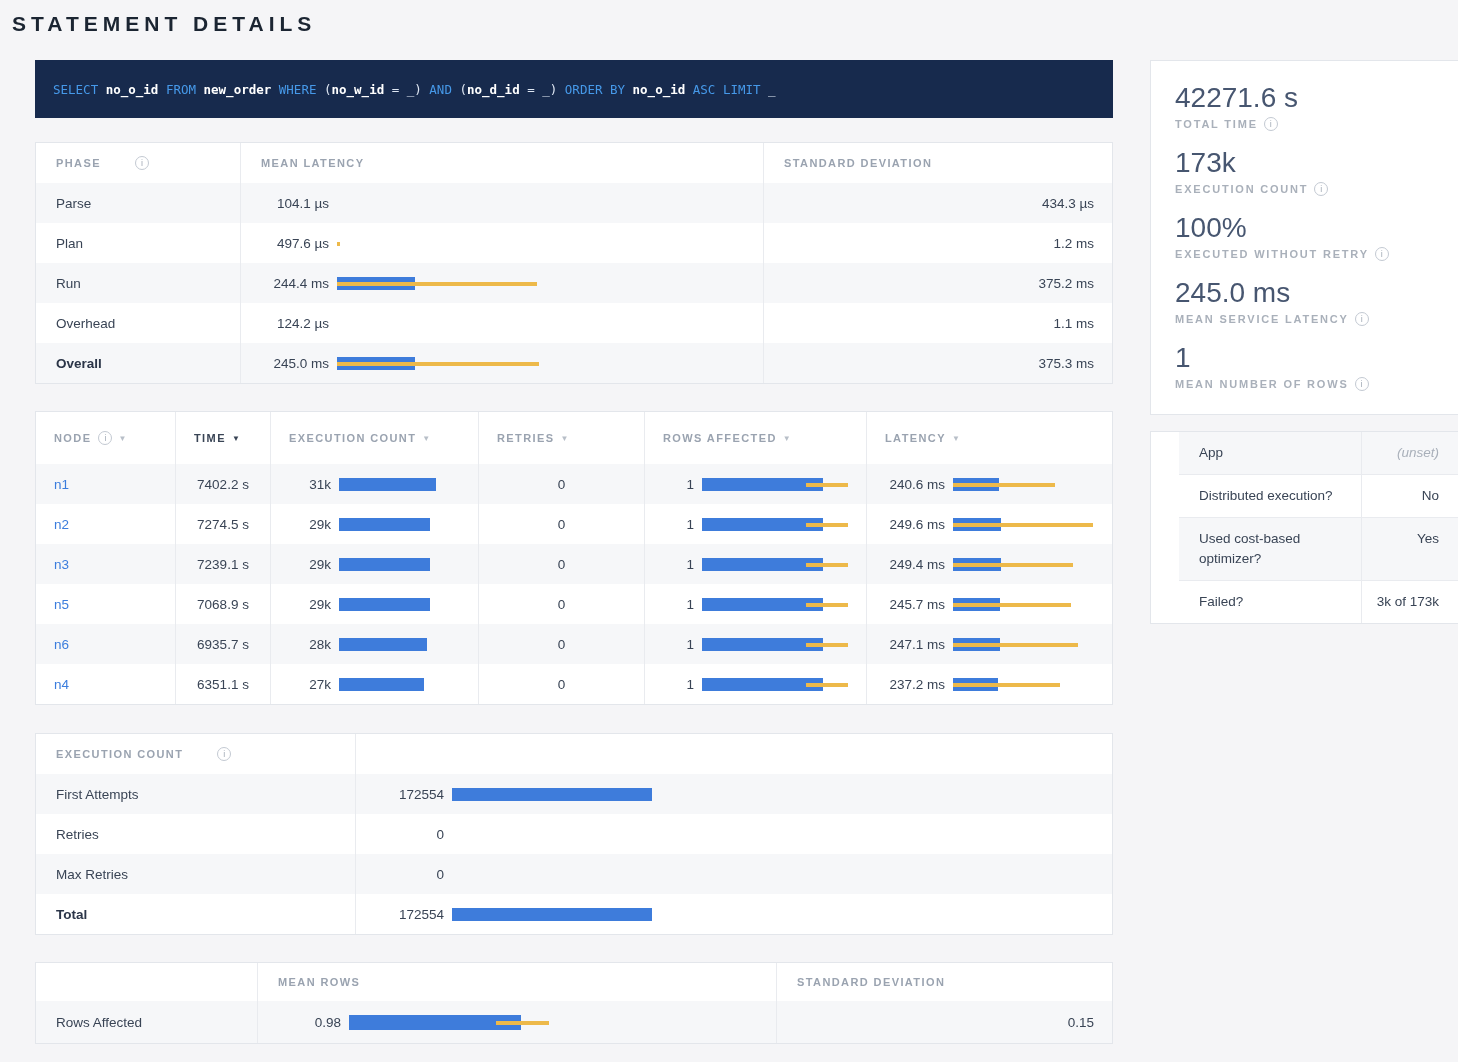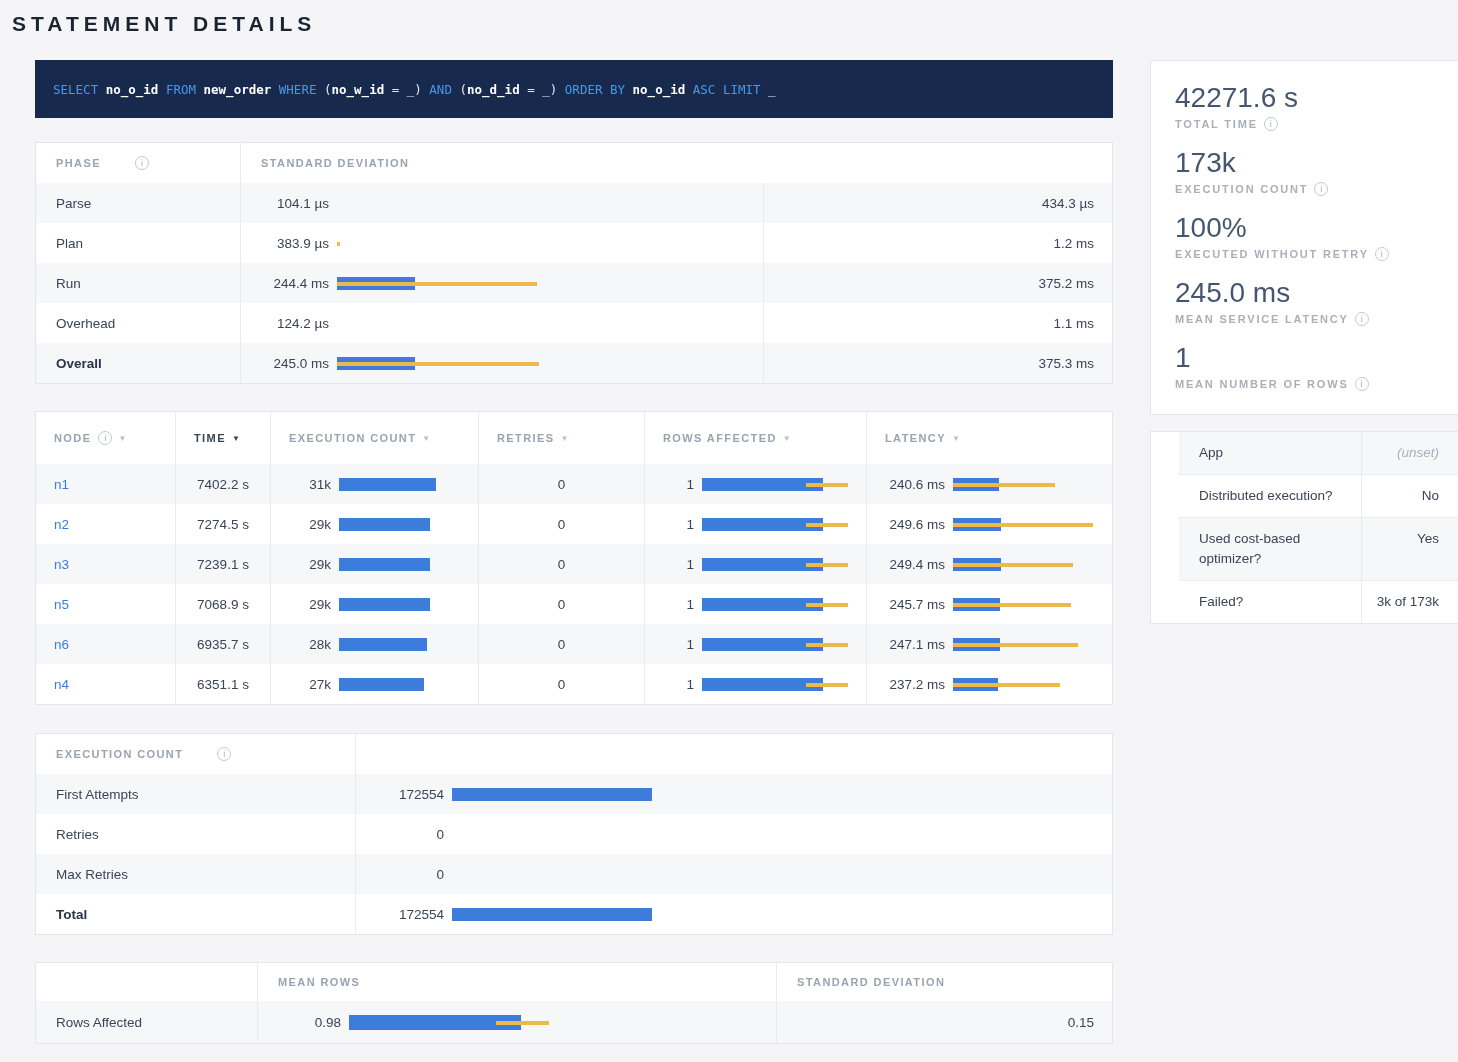--- a/index.html
+++ b/index.html
@@ -109,38 +109,39 @@
     <div class="sql-banner">
       <div class="sql-box" id="sql-box"><span class="tok-kw">SELECT </span><span class="tok-id">no_o_id</span><span class="tok-p"> </span><span class="tok-kw">FROM </span><span class="tok-id">new_order</span><span class="tok-p"> </span><span class="tok-kw">WHERE </span><span class="tok-p">(</span><span class="tok-id">no_w_id</span><span class="tok-p"> = _) </span><span class="tok-kw">AND </span><span class="tok-p">(</span><span class="tok-id">no_d_id</span><span class="tok-p"> = _) </span><span class="tok-kw">ORDER BY </span><span class="tok-id">no_o_id</span><span class="tok-p"> </span><span class="tok-kw">ASC LIMIT </span><span class="tok-p">_</span></div>
     </div>
 
     <div class="tbl phase-tbl">
       <div class="trow thead">
         <div class="cell c-pad-l">
           <span>PHASE</span>
           <span class="info-icon">i</span>
         </div>
+        <div class="cell c-pad-l">MEAN LATENCY</div>
         <div class="cell c-pad-l">STANDARD DEVIATION</div>
       </div>
       <div class="tbody">
         <div class="trow">
           <div class="cell c-pad-l">Parse</div>
           <div class="cell lat-cell">
             <span class="val-label">104.1 µs</span>
             <span class="bar-wrap">
               
               
             </span>
           </div>
           <div class="cell c-pad-r">434.3 µs</div>
         </div>
         <div class="trow">
           <div class="cell c-pad-l">Plan</div>
           <div class="cell lat-cell">
-            <span class="val-label">383.9 µs</span>
+            <span class="val-label">497.6 µs</span>
             <span class="bar-wrap">
 
               <span class="bar-yellow" style="width: 3px; left: 0px;"></span>
             </span>
           </div>
           <div class="cell c-pad-r">1.2 ms</div>
         </div>
         <div class="trow">
           <div class="cell c-pad-l">Run</div>
           <div class="cell lat-cell">

